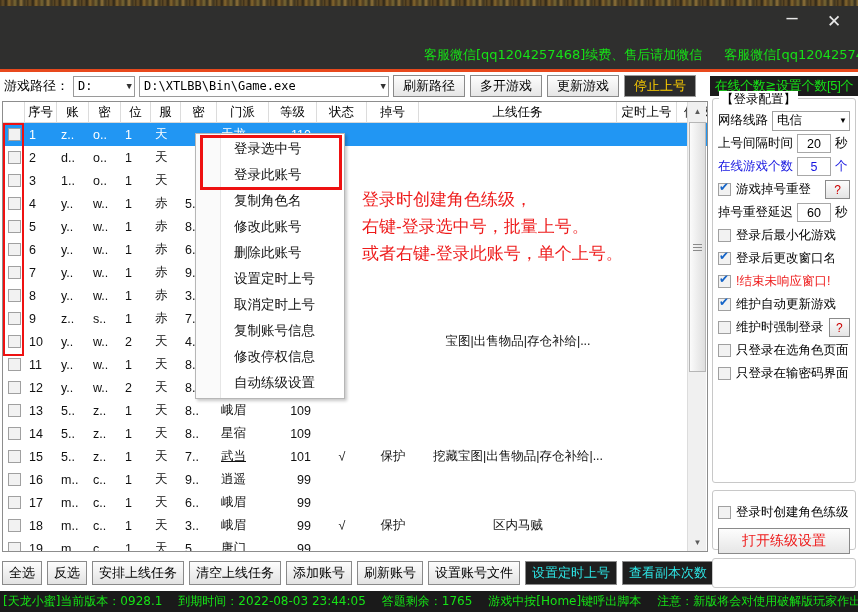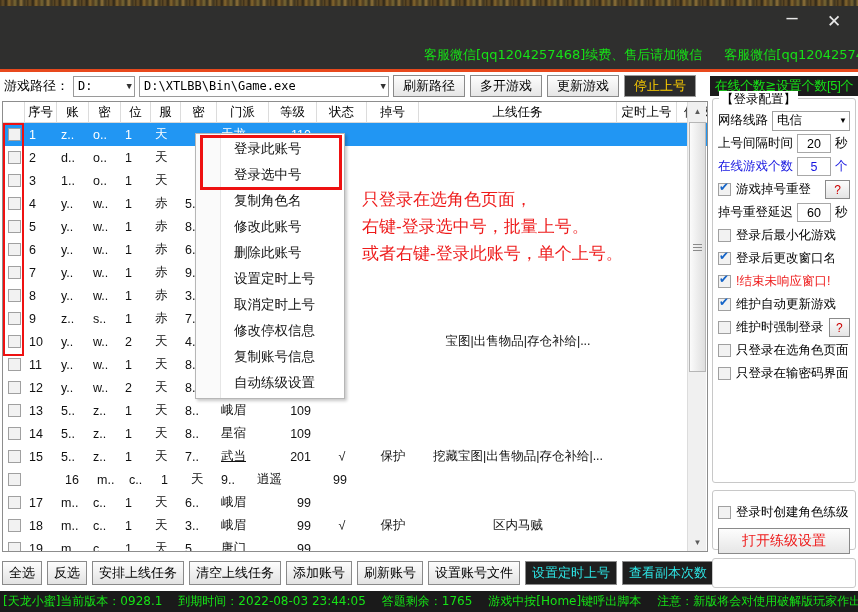--- a/index.html
+++ b/index.html
@@ -592,32 +592,32 @@
           <div class="cell c" style="width: 22px; flex: 0 0 auto;">
             <span class="chk"></span>
           </div>
           <div class="cell l" style="width: 32px; flex: 0 0 auto;">15</div>
           <div class="cell l" style="width: 32px; flex: 0 0 auto;">5..</div>
           <div class="cell l" style="width: 32px; flex: 0 0 auto;">z..</div>
           <div class="cell l" style="width: 30px; flex: 0 0 auto;">1</div>
           <div class="cell l" style="width: 30px; flex: 0 0 auto;">天</div>
           <div class="cell l" style="width: 36px; flex: 0 0 auto;">7..</div>
           <div class="cell l" style="width: 52px; flex: 0 0 auto; text-decoration: underline;">武当</div>
-          <div class="cell r" style="width: 48px; flex: 0 0 auto;">201</div>
+          <div class="cell r" style="width: 48px; flex: 0 0 auto;">101</div>
           <div class="cell c" style="width: 50px; flex: 0 0 auto;">√</div>
           <div class="cell c" style="width: 52px; flex: 0 0 auto;">保护</div>
           <div class="cell c" style="width: 198px; flex: 0 0 auto;">挖藏宝图|出售物品|存仓补给|...</div>
           <div class="cell c" style="width: 60px; flex: 0 0 auto;"></div>
           <div class="cell c" style="width: 40px; flex: 0 0 auto;"></div>
         </div>
         <div class="row">
           <div class="cell c" style="width: 22px; flex: 0 0 auto;">
             <span class="chk"></span>
           </div>
-          <div class="cell l" style="width: 32px; flex: 0 0 auto; margin-left: 36px;">16</div>
+          <div class="cell l" style="width: 32px; flex: 0 0 auto;">16</div>
           <div class="cell l" style="width: 32px; flex: 0 0 auto;">m..</div>
           <div class="cell l" style="width: 32px; flex: 0 0 auto;">c..</div>
           <div class="cell l" style="width: 30px; flex: 0 0 auto;">1</div>
           <div class="cell l" style="width: 30px; flex: 0 0 auto;">天</div>
           <div class="cell l" style="width: 36px; flex: 0 0 auto;">9..</div>
           <div class="cell l" style="width: 52px; flex: 0 0 auto;">逍遥</div>
           <div class="cell r" style="width: 48px; flex: 0 0 auto;">99</div>
           <div class="cell c" style="width: 50px; flex: 0 0 auto;"></div>
           <div class="cell c" style="width: 52px; flex: 0 0 auto;"></div>
           <div class="cell c" style="width: 198px; flex: 0 0 auto;"></div>
@@ -685,35 +685,35 @@
     <div class="vs-arrow up">▲</div>
     <div class="vs-thumb">
       <div class="vs-grip"></div>
     </div>
     <div class="vs-arrow down">▼</div>
   </div>
 
   <div class="red-box-col"></div>
 
   <div class="annot">
-    <div>只登录在选角色页面，</div>
+    <div>登录时创建角色练级，</div>
     <div>右键-登录选中号，批量上号。</div>
     <div>或者右键-登录此账号，单个上号。</div>
   </div>
 
   <div class="ctxmenu" id="ctxmenu">
+      <div class="ctxitem">登录选中号</div>
       <div class="ctxitem">登录此账号</div>
-      <div class="ctxitem">登录选中号</div>
       <div class="ctxitem">复制角色名</div>
       <div class="ctxitem">修改此账号</div>
       <div class="ctxitem">删除此账号</div>
       <div class="ctxitem">设置定时上号</div>
       <div class="ctxitem">取消定时上号</div>
+      <div class="ctxitem">复制账号信息</div>
       <div class="ctxitem">修改停权信息</div>
-      <div class="ctxitem">复制账号信息</div>
       <div class="ctxitem">自动练级设置</div>
     </div>
   <div class="red-box-menu"></div>
 
   <div class="rpanel">
     <div class="groupbox" style="height:385px;">
       <div class="gtitle">【登录配置】</div>
 
       <div class="prow">
         <span>网络线路</span>

